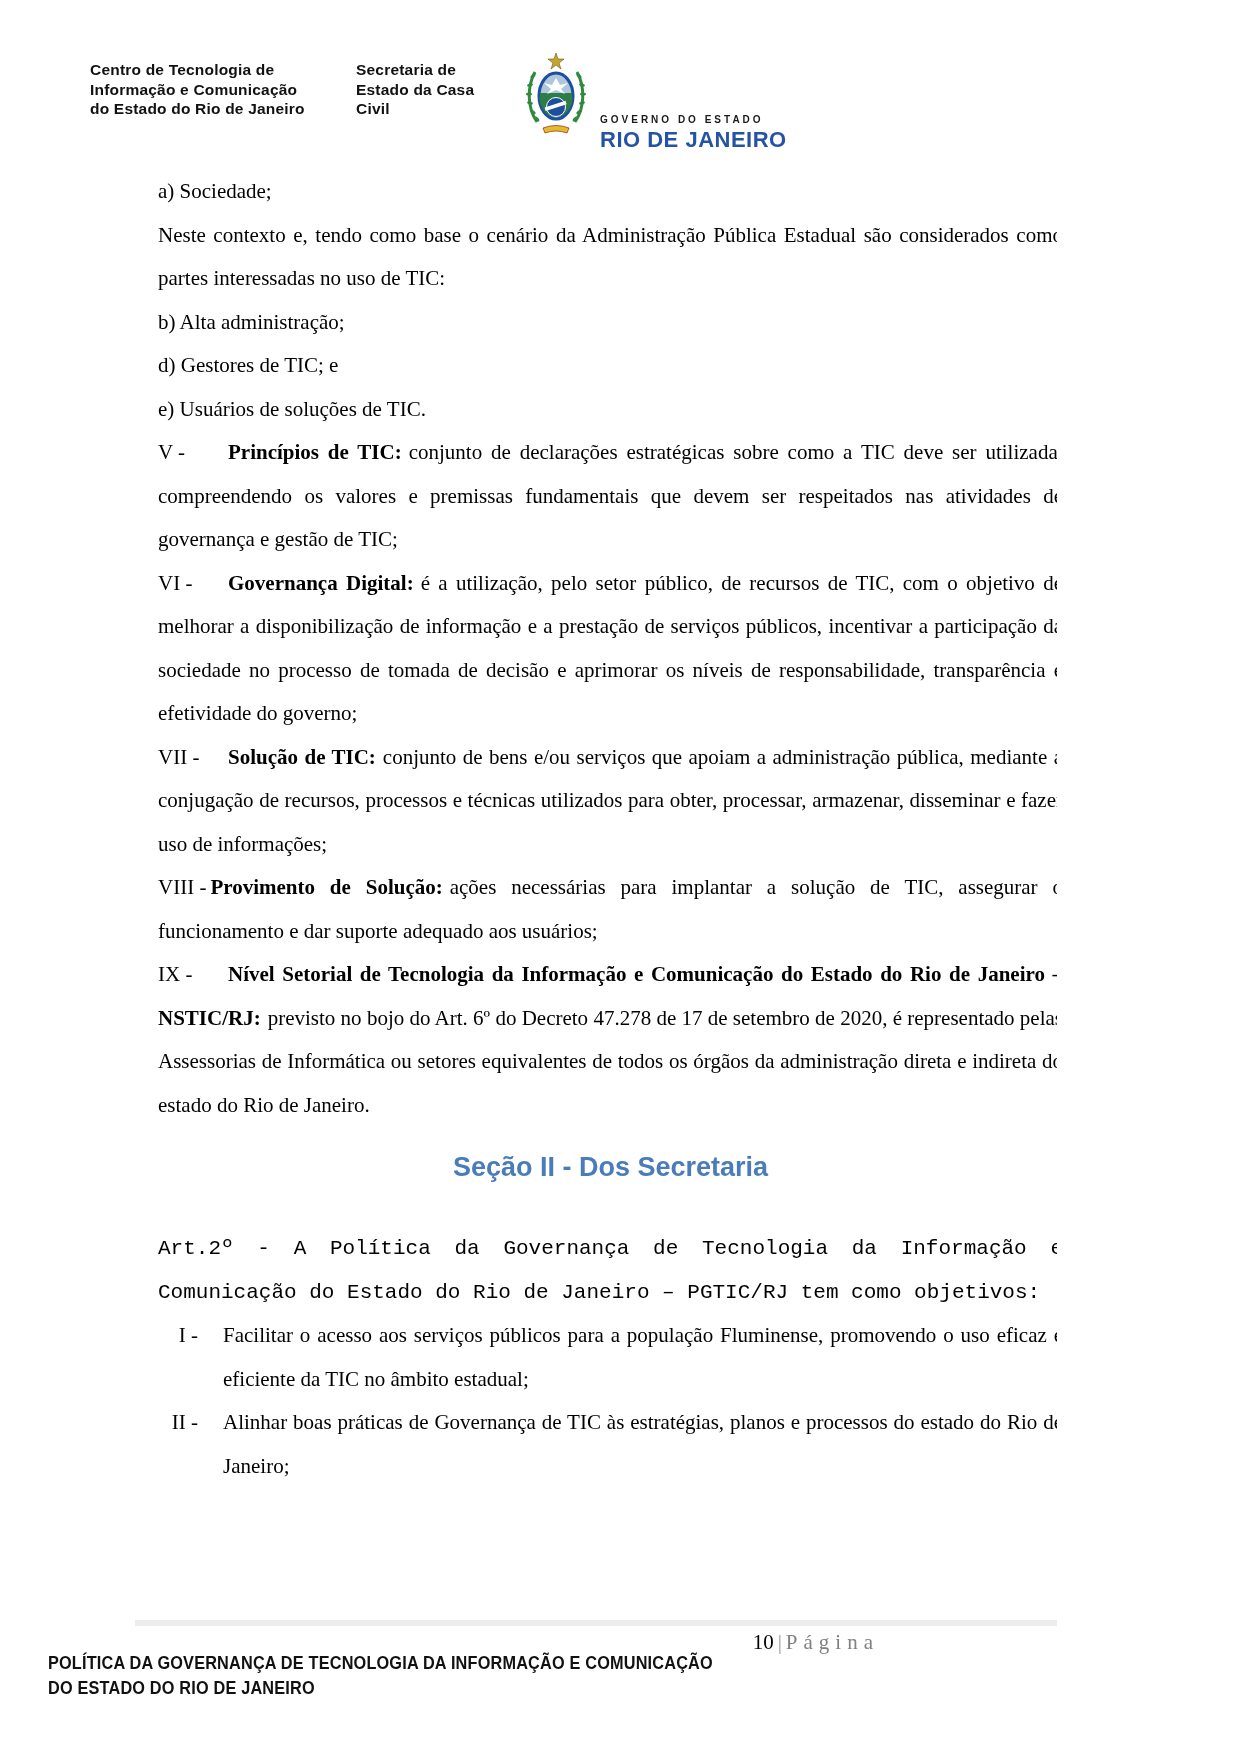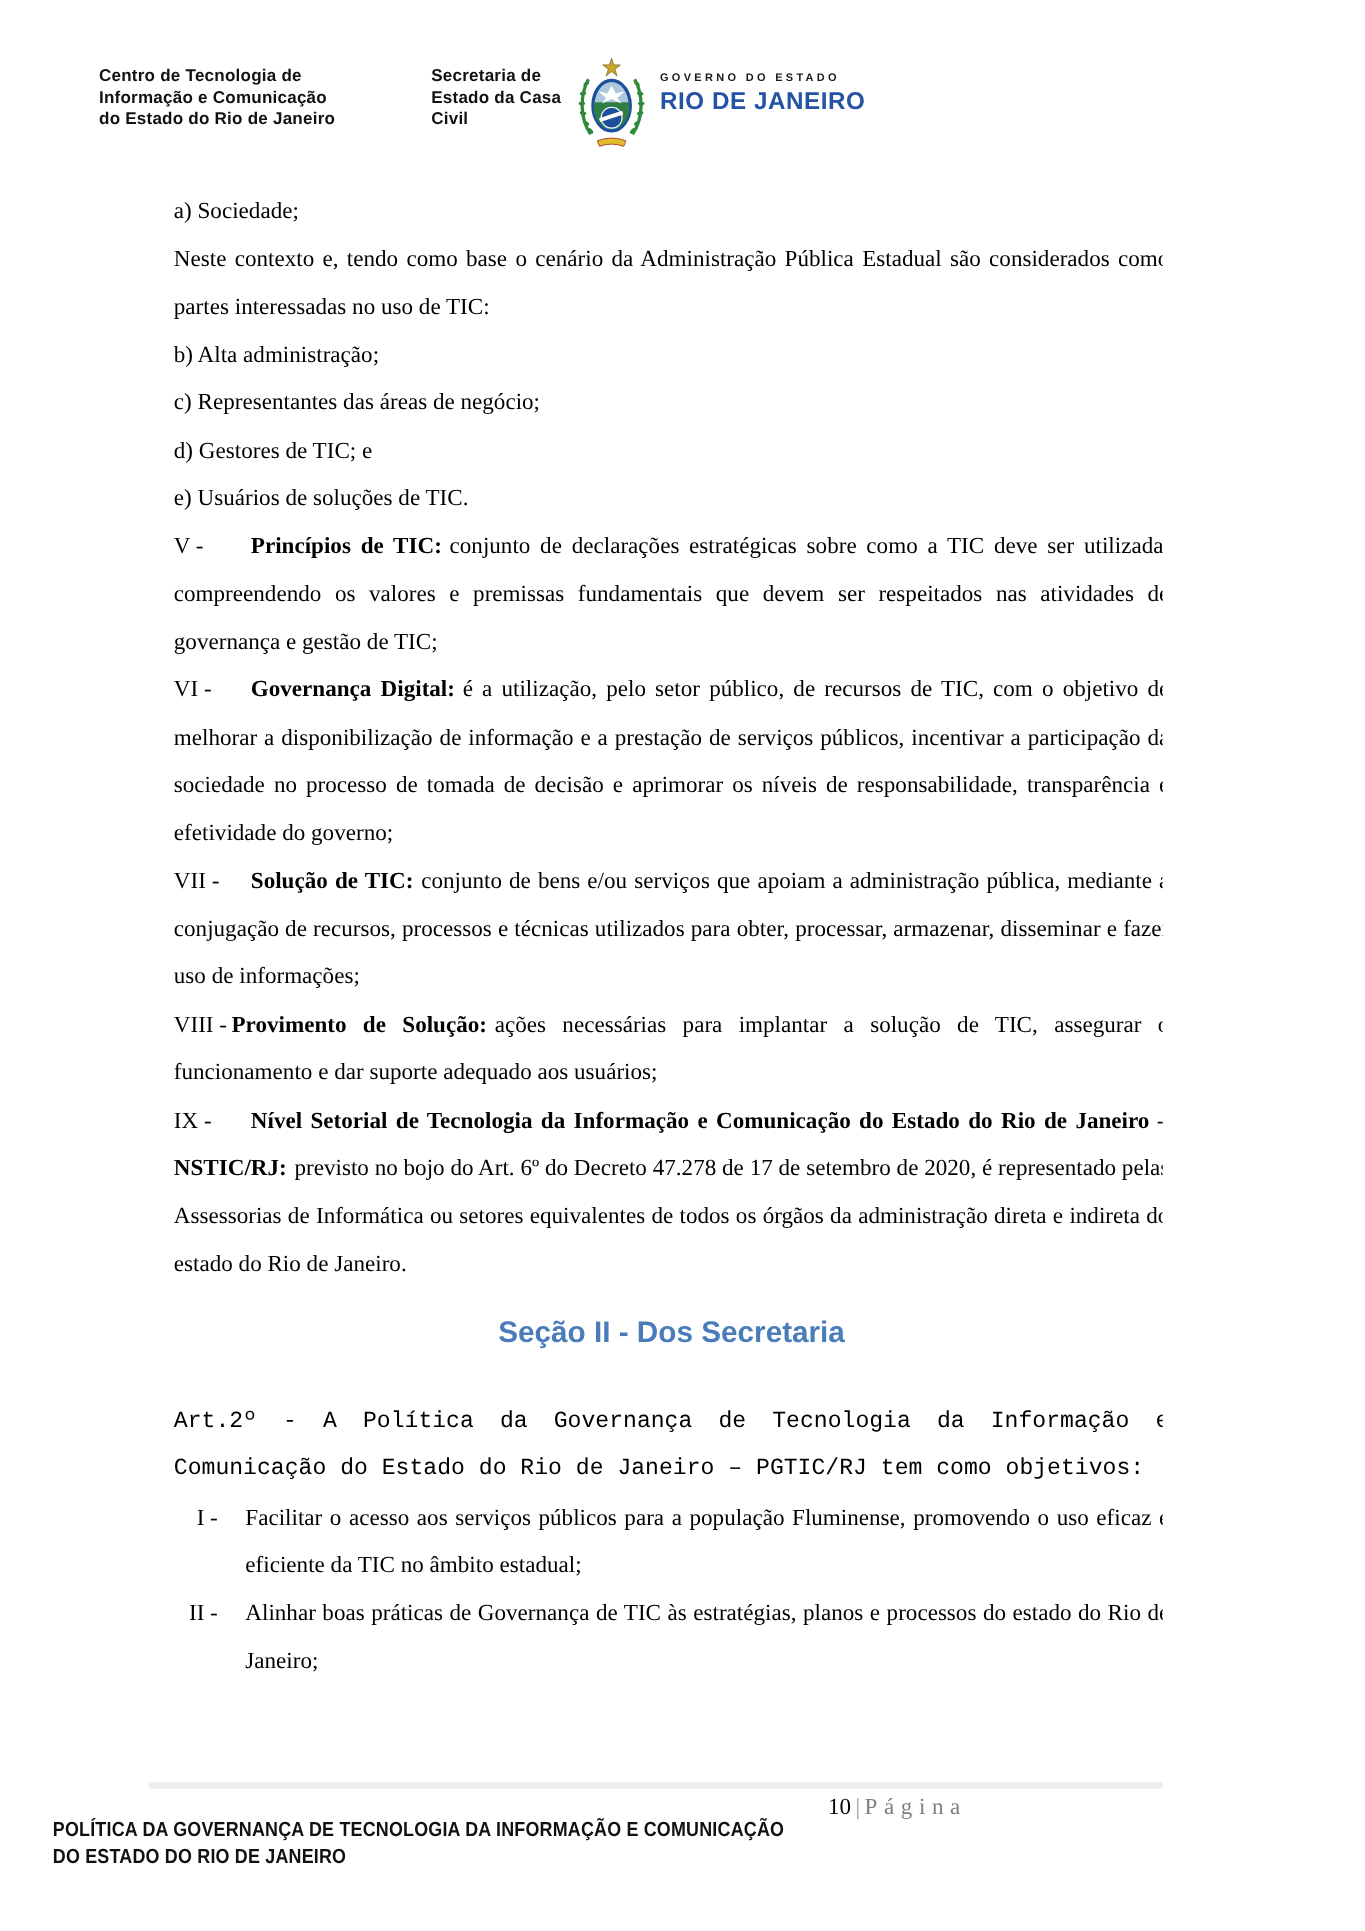--- a/index.html
+++ b/index.html
@@ -14,26 +14,26 @@
   }
 
   
   .org-block {
     position:absolute; top:60px;
     font-family:"Liberation Sans", sans-serif;
     font-weight:bold; font-size:15.5px; line-height:19.5px;
     color:#111; letter-spacing:0.2px;
   }
   .org1 { left:90px; }
-  .org2 { left:356px;margin-left:36px; }
+  .org2 { left:356px; }
   .crest { position:absolute; left:521px; top:52px; }
   .logo-text { position:absolute; left:600px; top:66px; font-family:"Liberation Sans", sans-serif; }
   .gov-line {
     font-size:10px; font-weight:bold; letter-spacing:3px;
-    color:#1a1a1a; white-space:nowrap;
+    color:#1a1a1a; white-space:nowrap;margin-top:48px;
   }
   .rio-line {
     font-size:22px; font-weight:bold; letter-spacing:0.5px;
     color:#2452a4; white-space:nowrap; margin-top:2px;
   }
 
   
   .doc-body {
     position:absolute; left:158px; top:170px; width:905px;
     font-size:21px; line-height:43.5px;
@@ -131,21 +131,20 @@
     <div class="gov-line">GOVERNO DO ESTADO</div>
     <div class="rio-line">RIO DE JANEIRO</div>
   </div>
 
   <div class="doc-body">
 
     <p>a) Sociedade;</p>
 
     <p>Neste contexto e, tendo como base o cenário da Administração Pública Estadual são considerados como partes interessadas no uso de TIC:</p>
     <p>b) Alta administração;</p>
-    <p>c) Representantes das áreas de negócio;</p>
     <p>d) Gestores de TIC; e</p>
     <p>e) Usuários de soluções de TIC.</p>
 
     <p><span class="rmark">V -</span><span class="term">Princípios de TIC:</span><span>conjunto de declarações estratégicas sobre como a TIC deve ser utilizada, compreendendo os valores e premissas fundamentais que devem ser respeitados nas atividades de governança e gestão de TIC;</span></p>
 
     <p><span class="rmark">VI -</span><span class="term">Governança Digital:</span><span>é a utilização, pelo setor público, de recursos de TIC, com o objetivo de melhorar a disponibilização de informação e a prestação de serviços públicos, incentivar a participação da sociedade no processo de tomada de decisão e aprimorar os níveis de responsabilidade, transparência e efetividade do governo;</span></p>
 
     <p><span class="rmark">VII -</span><span class="term">Solução de TIC:</span><span>conjunto de bens e/ou serviços que apoiam a administração pública, mediante a conjugação de recursos, processos e técnicas utilizados para obter, processar, armazenar, disseminar e fazer uso de informações;</span></p>
 
     <p><span class="rmark auto">VIII -</span><span class="term">Provimento de Solução:</span><span>ações necessárias para implantar a solução de TIC, assegurar o funcionamento e dar suporte adequado aos usuários;</span></p>

